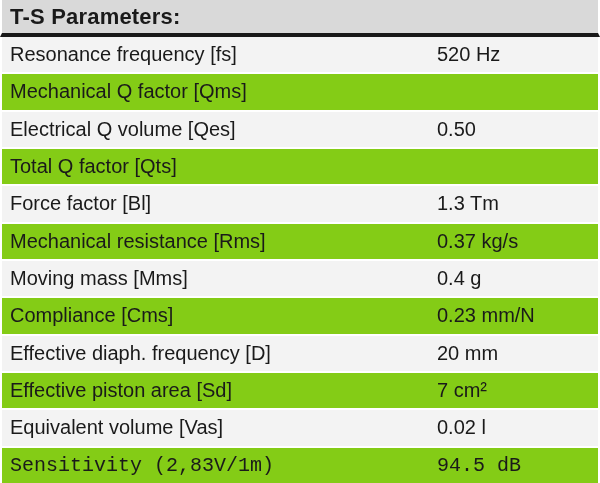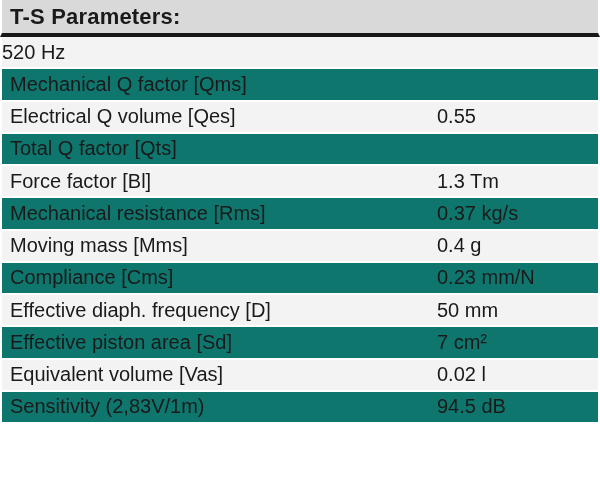--- a/index.html
+++ b/index.html
@@ -3,21 +3,21 @@
 <meta charset="utf-8">
 <style>
   html, body {
     margin: 0;
     padding: 0;
     background: #ffffff;
     font-family: "Liberation Sans", "DejaVu Sans", sans-serif;
   }
   .ts-table {
     width: 600px;
-    height: 422px;
+    height: 483px;
     box-sizing: border-box;
     display: flex;
     flex-direction: column;
     background: #ffffff;
     color: #1a1a1a;
     overflow: hidden;
   }
   .ts-header {
     flex: 0 0 33px;
     box-sizing: content-box;
@@ -35,52 +35,53 @@
   .ts-row {
     flex: 1 1 auto;
     display: grid;
     grid-template-columns: 435px 1fr;
     align-items: center;
     border-bottom: 2px solid #ffffff;
     border-left: 2px solid #ffffff;
     border-right: 2px solid #ffffff;
     font-size: 20px;
   }
-  .ts-row:last-child { border-bottom: none; }
+  .ts-row:last-child { border-bottom: none; font-family: Liberation Mono, monospace; }
   .ts-row.light { background: #f3f3f3; }
-  .ts-row.dark  { background: #0f766e; }
+  .ts-row.dark  { background: #84cc16; }
   .ts-label {
     padding-left: 8px;
     white-space: nowrap;
     overflow: hidden;
   }
   .ts-value {
     white-space: nowrap;
   }
 </style>
 </head>
 <body>
 
 <div class="ts-table">
 
   <div class="ts-header">
     <span>T-S Parameters:</span>
   </div>
 
   <div class="ts-row light">
+    <span class="ts-label">Resonance frequency [fs]</span>
     <span class="ts-value">520 Hz</span>
   </div>
 
   <div class="ts-row dark">
     <span class="ts-label">Mechanical Q factor [Qms]</span>
   </div>
 
   <div class="ts-row light">
     <span class="ts-label">Electrical Q volume [Qes]</span>
-    <span class="ts-value">0.55</span>
+    <span class="ts-value">0.50</span>
   </div>
 
   <div class="ts-row dark">
     <span class="ts-label">Total Q factor [Qts]</span>
   </div>
 
   <div class="ts-row light">
     <span class="ts-label">Force factor [Bl]</span>
     <span class="ts-value">1.3 Tm</span>
   </div>
@@ -95,21 +96,21 @@
     <span class="ts-value">0.4 g</span>
   </div>
 
   <div class="ts-row dark">
     <span class="ts-label">Compliance [Cms]</span>
     <span class="ts-value">0.23 mm/N</span>
   </div>
 
   <div class="ts-row light">
     <span class="ts-label">Effective diaph. frequency [D]</span>
-    <span class="ts-value">50 mm</span>
+    <span class="ts-value">20 mm</span>
   </div>
 
   <div class="ts-row dark">
     <span class="ts-label">Effective piston area [Sd]</span>
     <span class="ts-value">7 cm²</span>
   </div>
 
   <div class="ts-row light">
     <span class="ts-label">Equivalent volume [Vas]</span>
     <span class="ts-value">0.02 l</span>

